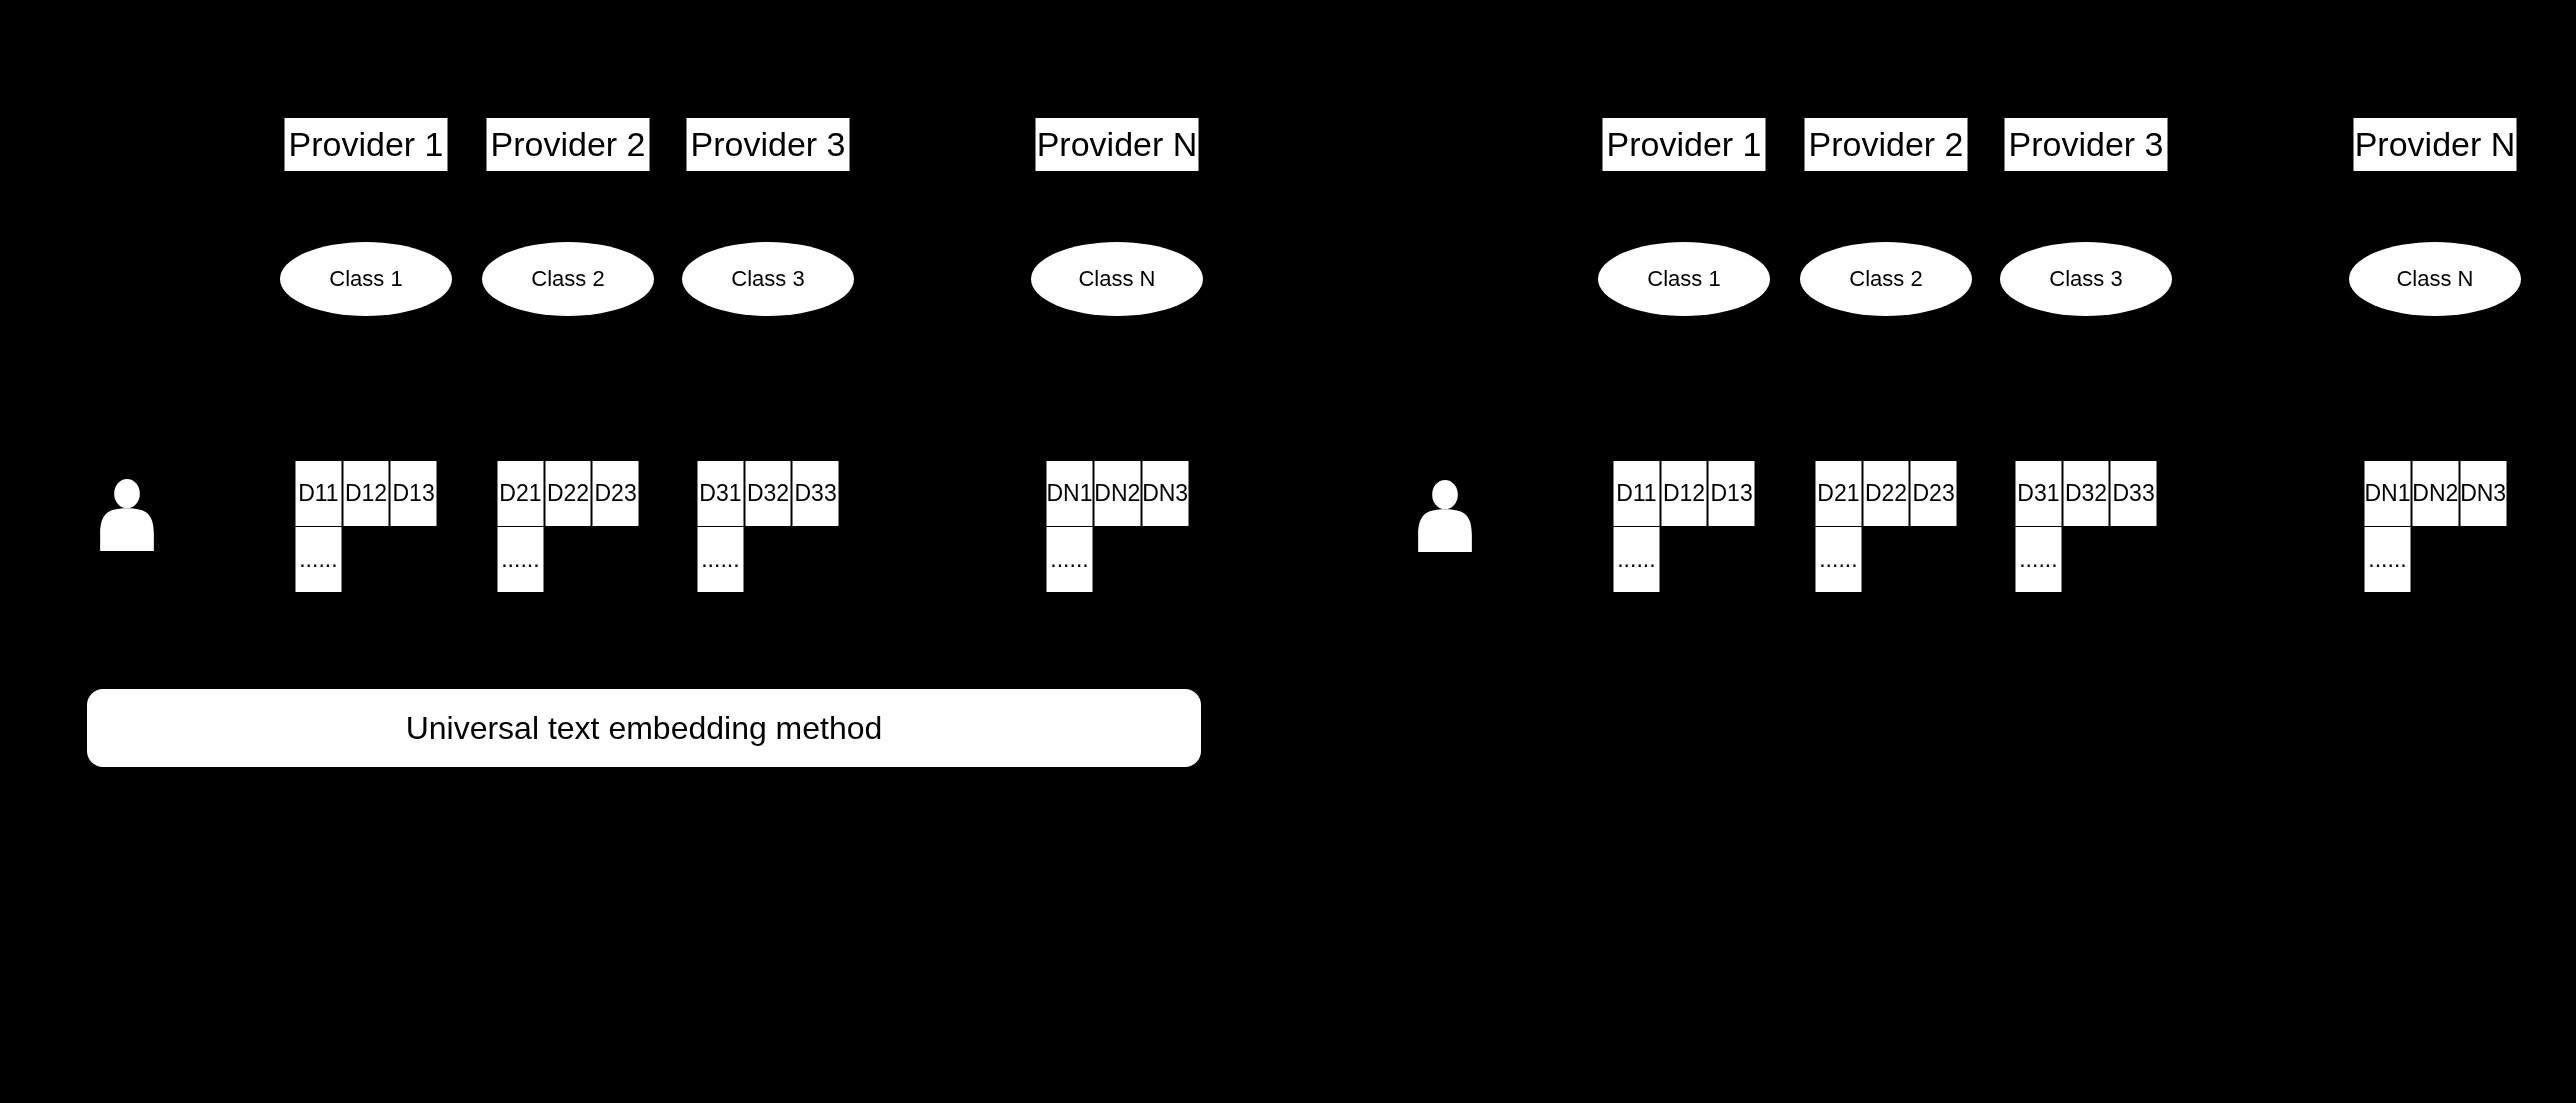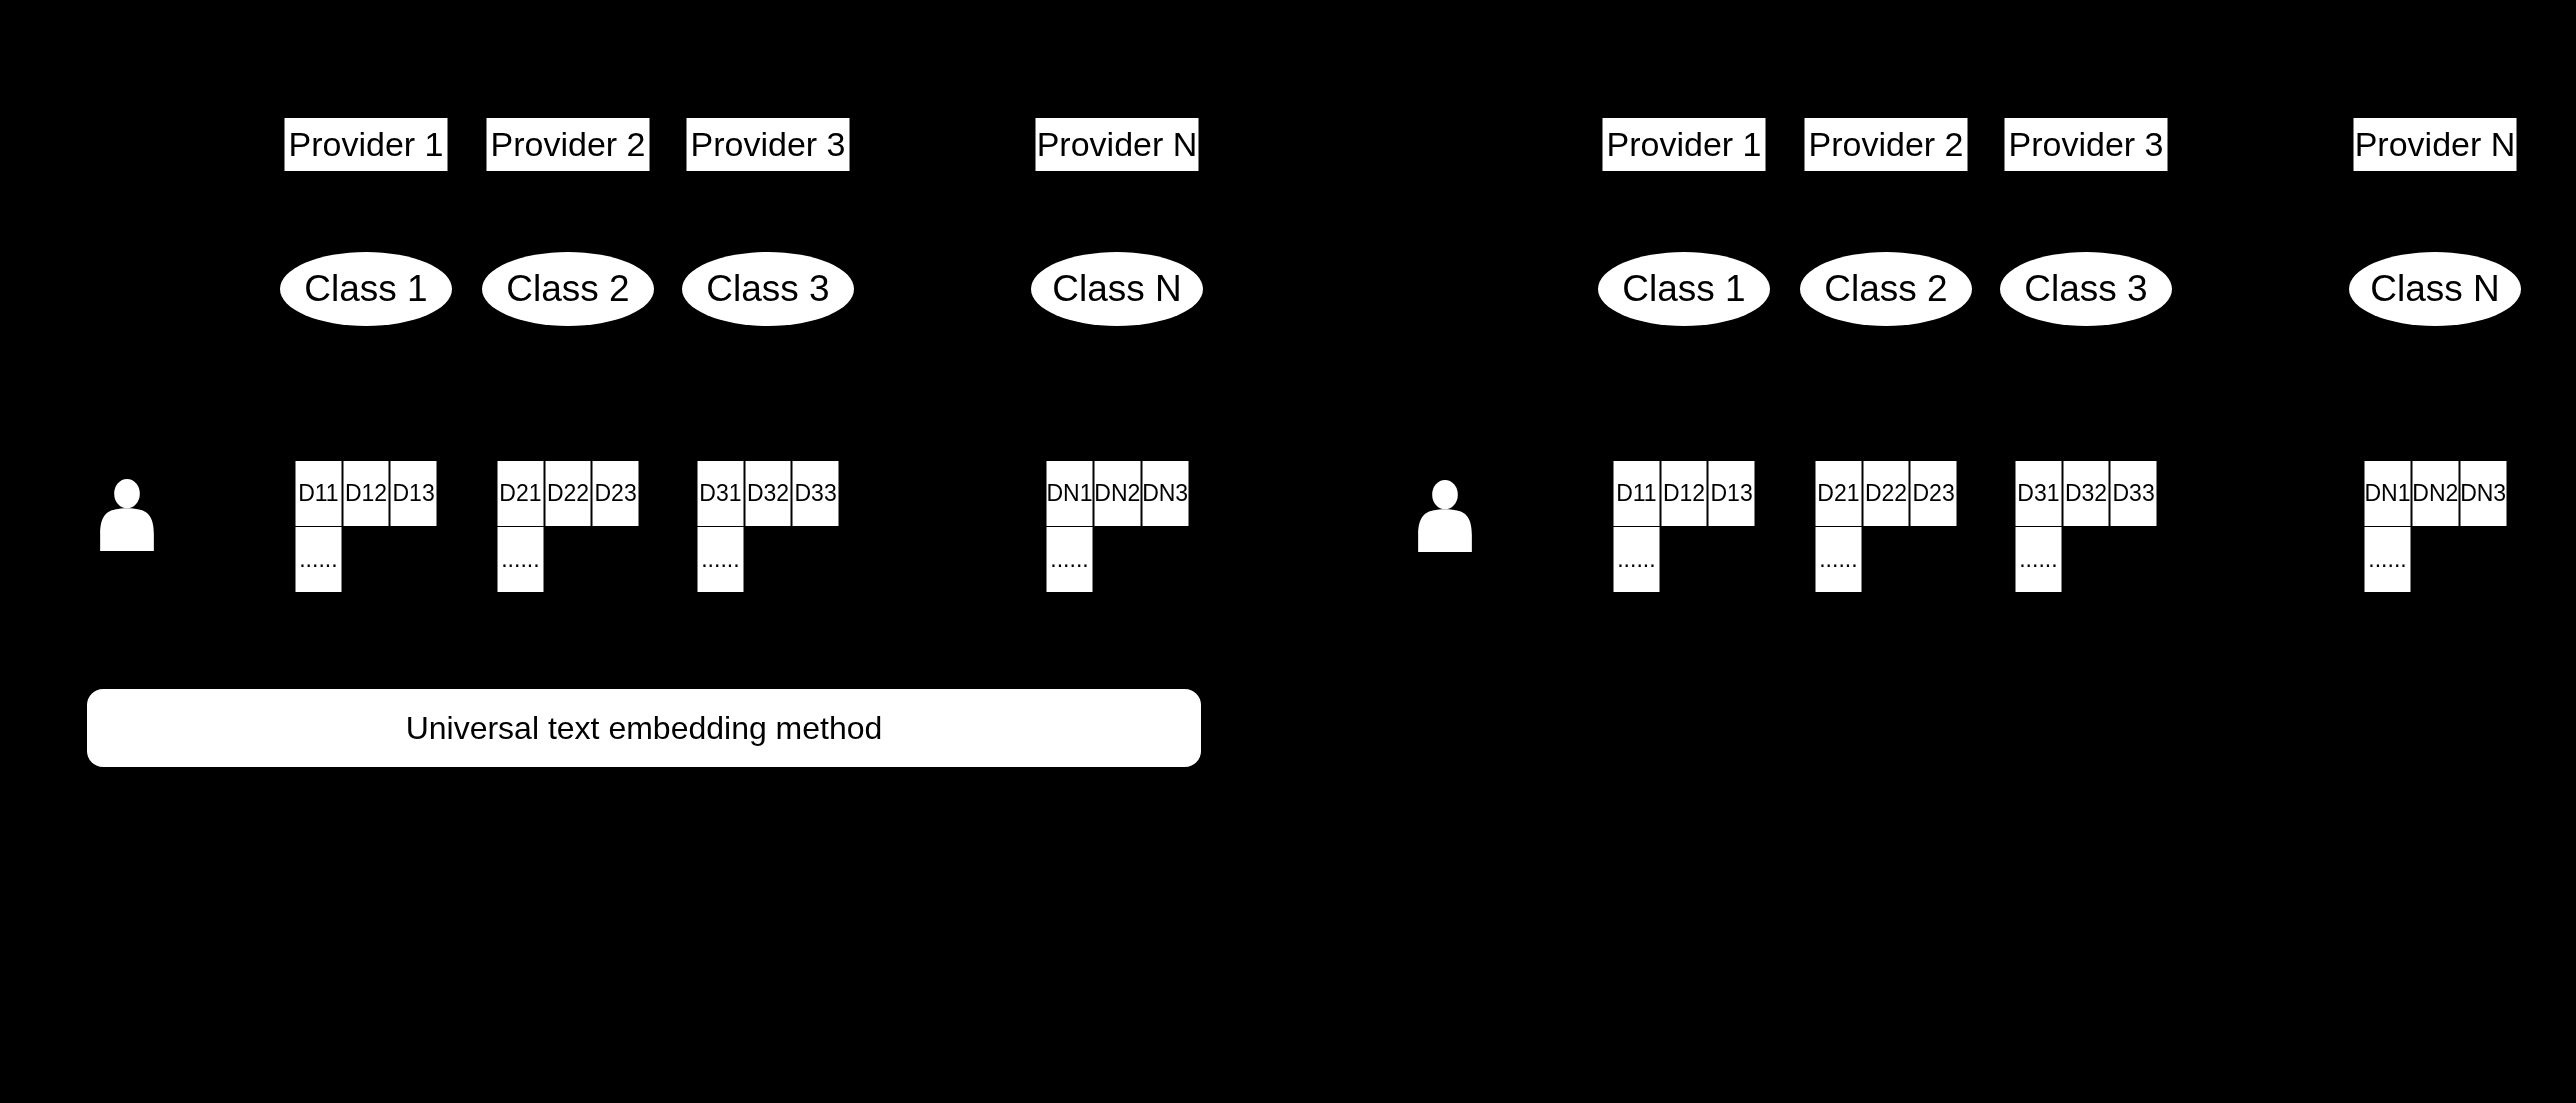--- a/index.html
+++ b/index.html
@@ -42,31 +42,31 @@
     background: var(--node, #ffffff);
     display: flex;
     align-items: center;
     justify-content: center;
     font-size: 34px;
     white-space: nowrap;
     margin-top: 25px;
   }
   .cls {
     position: absolute;
-    top: 252px;
+    top: 242px;
     left: 0;
     transform: translateX(-50%);
     width: 172px;
     height: 74px;
     border-radius: 50%;
     background: var(--node, #ffffff);
     display: flex;
     align-items: center;
     justify-content: center;
-    font-size: 37px;
+    font-size: 22px;
     white-space: nowrap;
     text-align: center;
   }
   .dtable {
     position: absolute;
     top: 461px;
     left: 0;
     transform: translateX(-50%);
     width: 141px;
     height: 131px;

